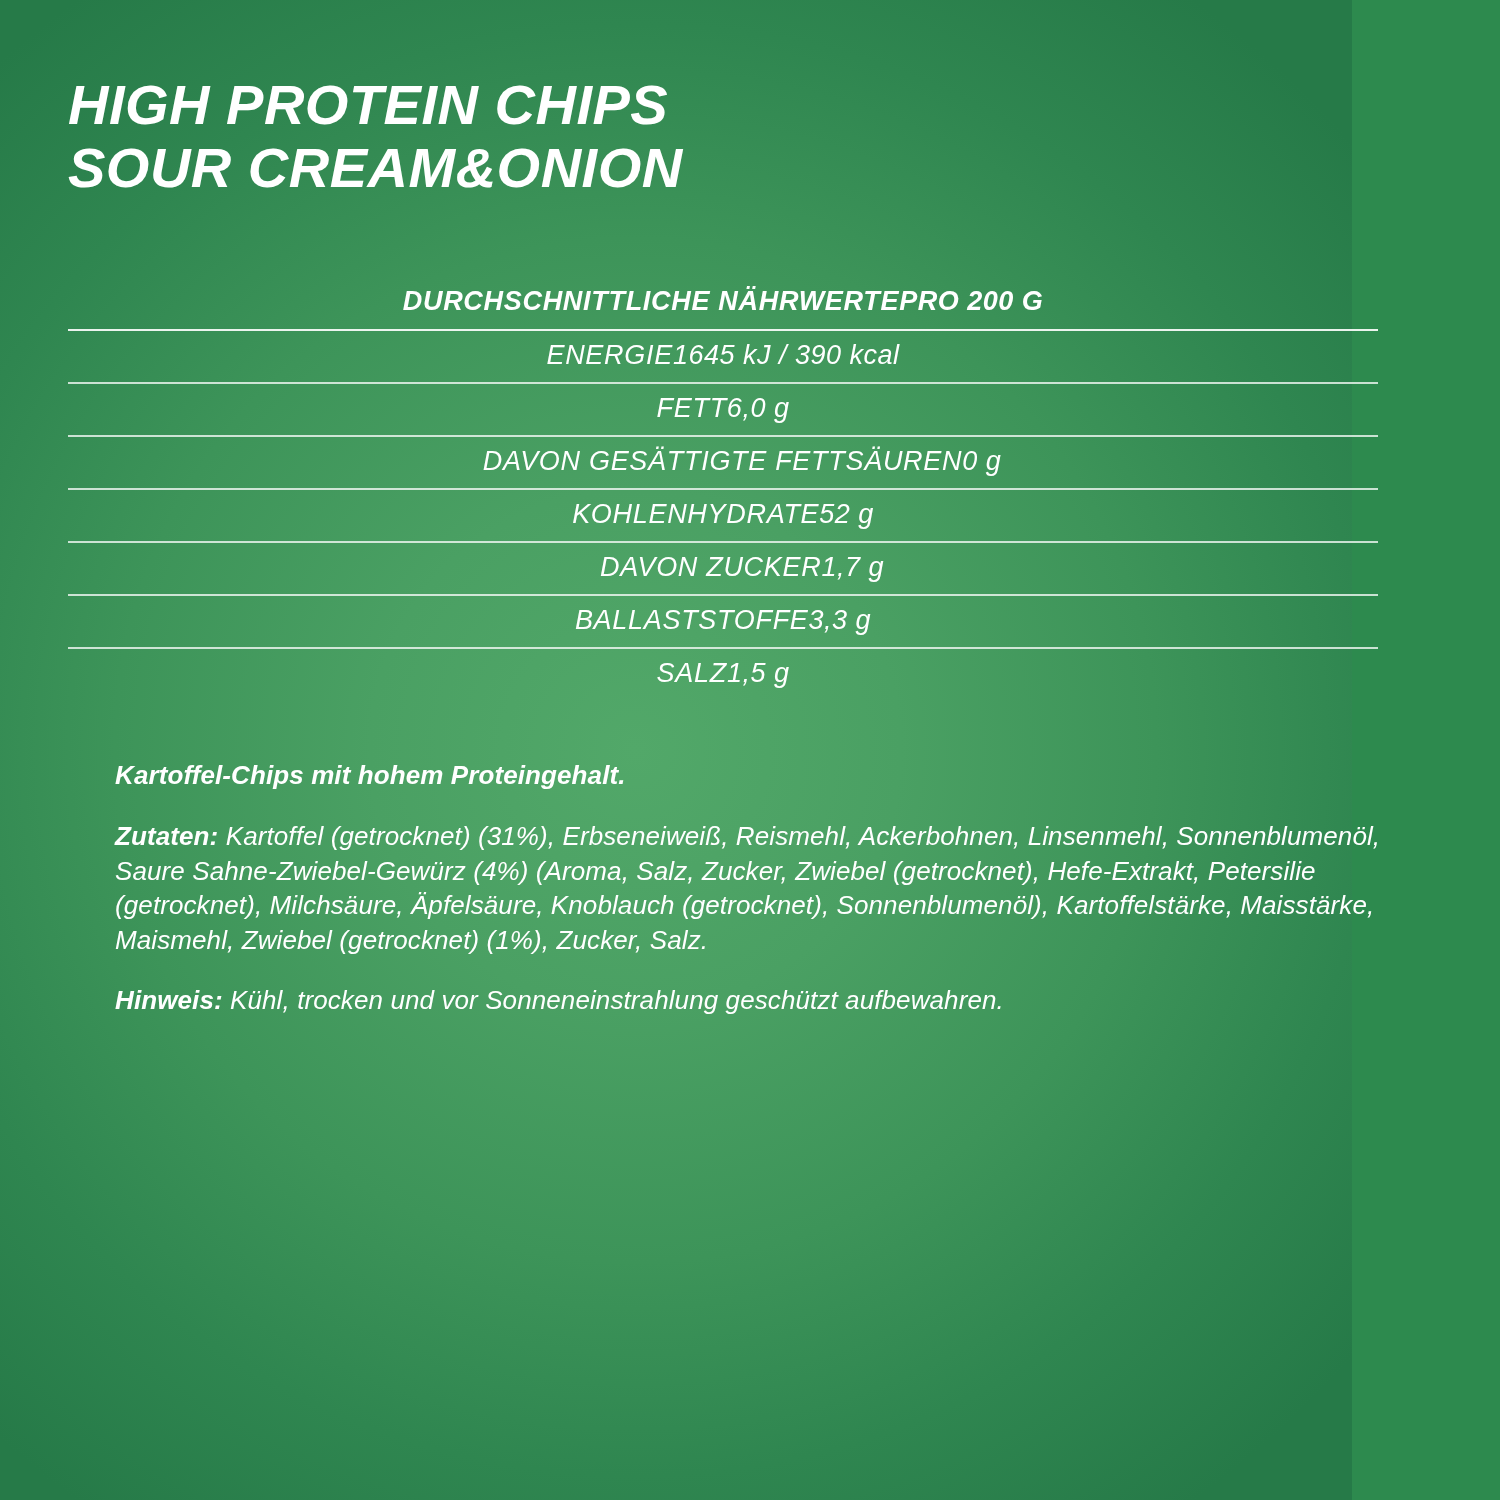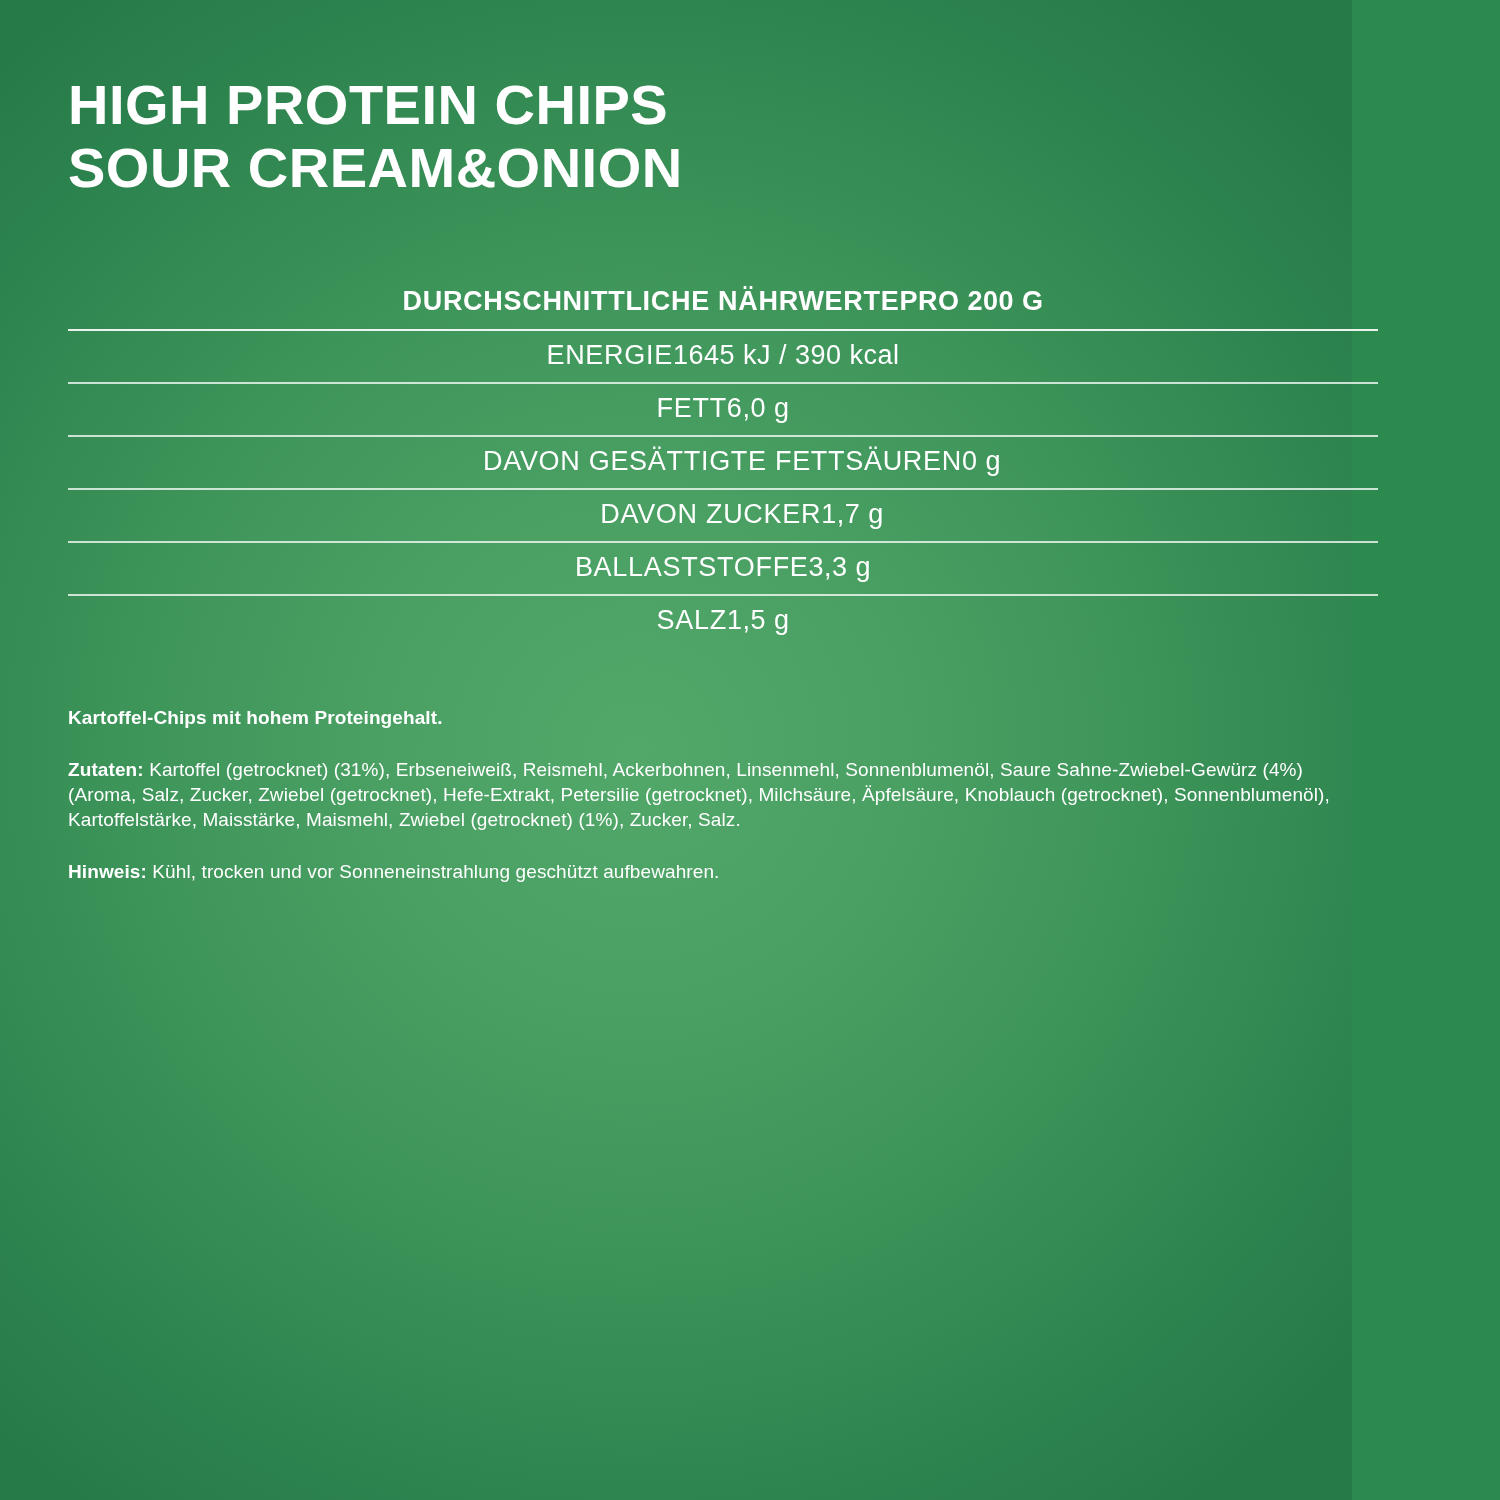--- a/index.html
+++ b/index.html
@@ -16,20 +16,21 @@
 
   .label-panel {
     position: relative;
     width: 1352px;
     height: 1500px;
     box-sizing: border-box;
     padding: 62px 62px 0 68px;
     background:
       radial-gradient(ellipse 70% 62% at 47% 50%, #52a869 0%, #4aa063 28%, #3d9459 55%, #2f8650 78%, #267a48 100%);
     color: #ffffff;
+    font-style: italic;
   }
 
   
   .product-title {
     font-size: 56px;
     line-height: 1.12;
     font-weight: 700;
     letter-spacing: 0.5px;
     text-transform: uppercase;
     margin: 0;
@@ -73,23 +74,24 @@
     font-weight: 700;
   }
   .indent .nut-label {
     padding-left: 38px;
   }
 
   
   .copy {
     margin-top: 58px;
     width: 1300px;
-    font-size: 19px;
+    font-size: 26px;
     line-height: 1.33;
     letter-spacing: 0.1px;
+    margin-left: 47px;
   }
   .copy p {
     margin: 0 0 26px 0;
   }
   .copy p.tight {
     margin-bottom: 0;
   }
   .copy .bold {
     font-weight: 700;
   }
@@ -122,20 +124,24 @@
     <div class="nut-row">
       <span class="nut-label">FETT</span>
       <span class="nut-value">6,0 g</span>
     </div>
 
     <div class="nut-row indent">
       <span class="nut-label">DAVON GESÄTTIGTE  FETTSÄUREN</span>
       <span class="nut-value">0 g</span>
     </div>
 
+    <div class="nut-row">
+      <span class="nut-label">KOHLENHYDRATE</span>
+      <span class="nut-value">52 g</span>
+    </div>
 
     <div class="nut-row indent">
       <span class="nut-label">DAVON ZUCKER</span>
       <span class="nut-value">1,7 g</span>
     </div>
 
     <div class="nut-row">
       <span class="nut-label">BALLASTSTOFFE</span>
       <span class="nut-value">3,3 g</span>
     </div>

